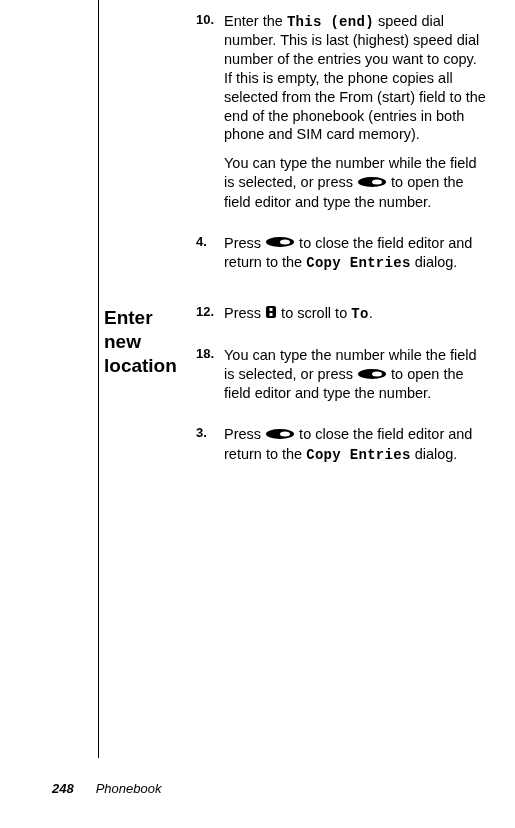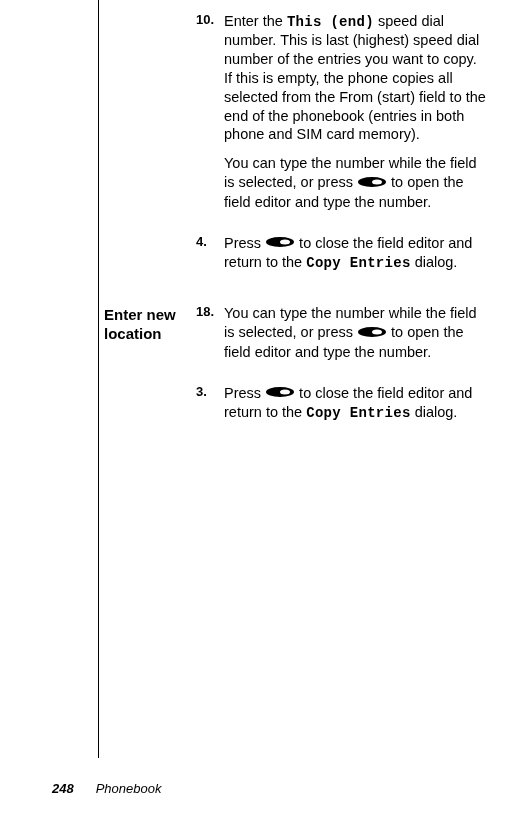--- a/index.html
+++ b/index.html
@@ -30,21 +30,21 @@
       background: #000;
     }
     .section {
       display: flex;
       gap: 14px;
       margin-bottom: 10px;
     }
     .section-label {
       flex: 0 0 78px;
       font-weight: bold;
-      font-size: 15px;
+      font-size: 19px;
       line-height: 1.25;
       padding-top: 2px;
       word-break: break-word;
     }
     .section-content {
       flex: 1;
     }
     .step {
       display: flex;
       margin-bottom: 12px;
@@ -129,20 +129,32 @@
         </div>
       </div>
 
     </div>
   </div>
 
   <div class="section">
     <div class="section-label">Enter new location</div>
     <div class="section-content">
 
+      <div class="step">
+        <div class="step-num">12.</div>
+        <div class="step-text">
+          <div class="step-para">
+            <span>Press </span><span class="icon-scroll"><svg width="12" height="14" viewBox="0 0 12 14">
+                  <rect x="1" y="1" width="10" height="12" rx="2" fill="#000"></rect>
+                  <rect x="4.5" y="3" width="3" height="3" fill="#fff"></rect>
+                  <rect x="4.5" y="8" width="3" height="3" fill="#fff"></rect>
+                </svg></span><span> to scroll to </span><span class="mono">To</span><span>.</span>
+          </div>
+        </div>
+      </div>
 
       <div class="step">
         <div class="step-num">18.</div>
         <div class="step-text">
           <div class="step-para">
             <span>You can type the number while the field is selected, or press </span><span class="icon-select"><svg width="30" height="12" viewBox="0 0 30 12">
                   <ellipse cx="15" cy="6" rx="14" ry="5" fill="#000"></ellipse>
                   <ellipse cx="20" cy="6" rx="5" ry="2.5" fill="#fff"></ellipse>
                 </svg></span><span> to open the field editor and type the number.</span>
           </div>

